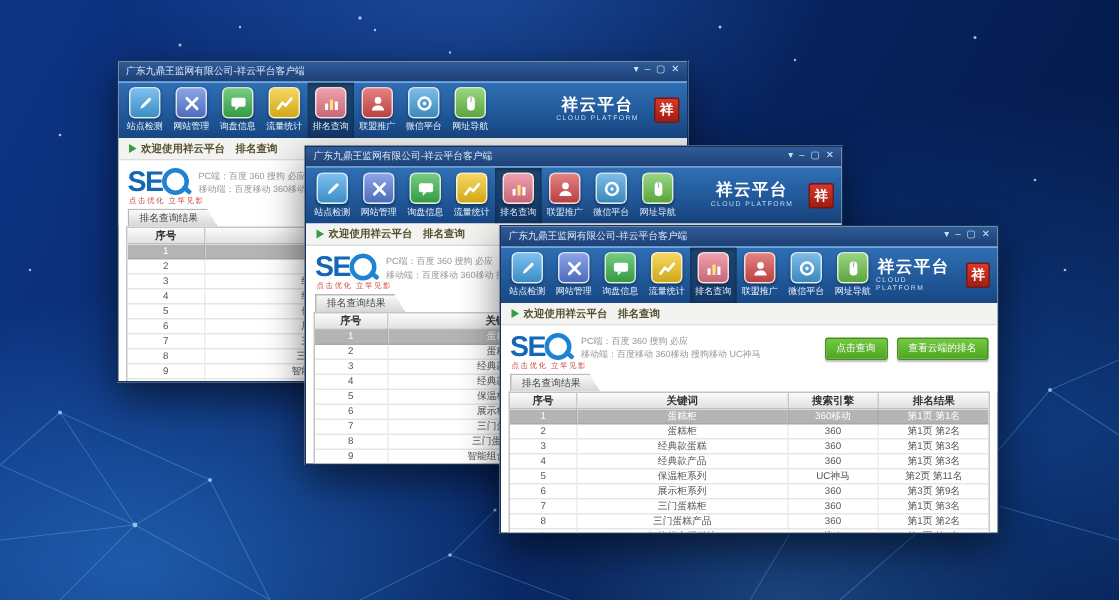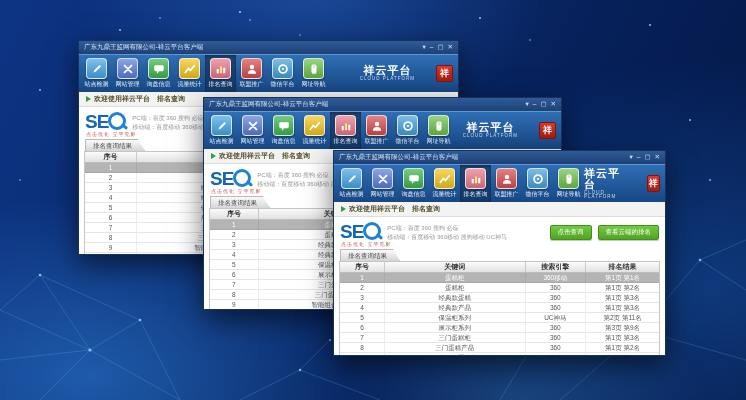--- a/index.html
+++ b/index.html
@@ -50,21 +50,21 @@
   }
   .titem.active{background:linear-gradient(rgba(0,0,0,.38),rgba(0,0,0,.20));box-shadow:inset 0 1px 3px rgba(0,0,0,.4);}
   .ticon{
     width:19px;height:19px;border-radius:4px;
     border:1px solid rgba(255,255,255,.75);
     background-image:linear-gradient(rgba(255,255,255,.30),rgba(0,0,0,.14));
     box-shadow:0 1px 2px rgba(0,0,0,.35);
     display:flex;align-items:center;justify-content:center;
   }
   .tlabel{font-size:6px;color:#eaf2fc;white-space:nowrap;}
-  .brand{margin-left:auto;display:flex;align-items:center;gap:21px;padding-right:3px;}
+  .brand{margin-left:auto;display:flex;align-items:center;gap:10px;padding-right:3px;}
   .brand-text{display:flex;flex-direction:column;align-items:center;line-height:1;}
   .brand-name{font-size:11px;font-weight:bold;color:#fff;letter-spacing:1px;}
   .brand-sub{font-size:4.5px;color:#c9ddf2;letter-spacing:1px;margin-top:1px;}
   .seal{
     width:15px;height:15px;border-radius:2px;
     background:linear-gradient(#d8392c,#a21d12);border:1px solid #7e150e;
     color:#fff;font-size:9px;font-weight:bold;
     display:flex;align-items:center;justify-content:center;
   }
   

